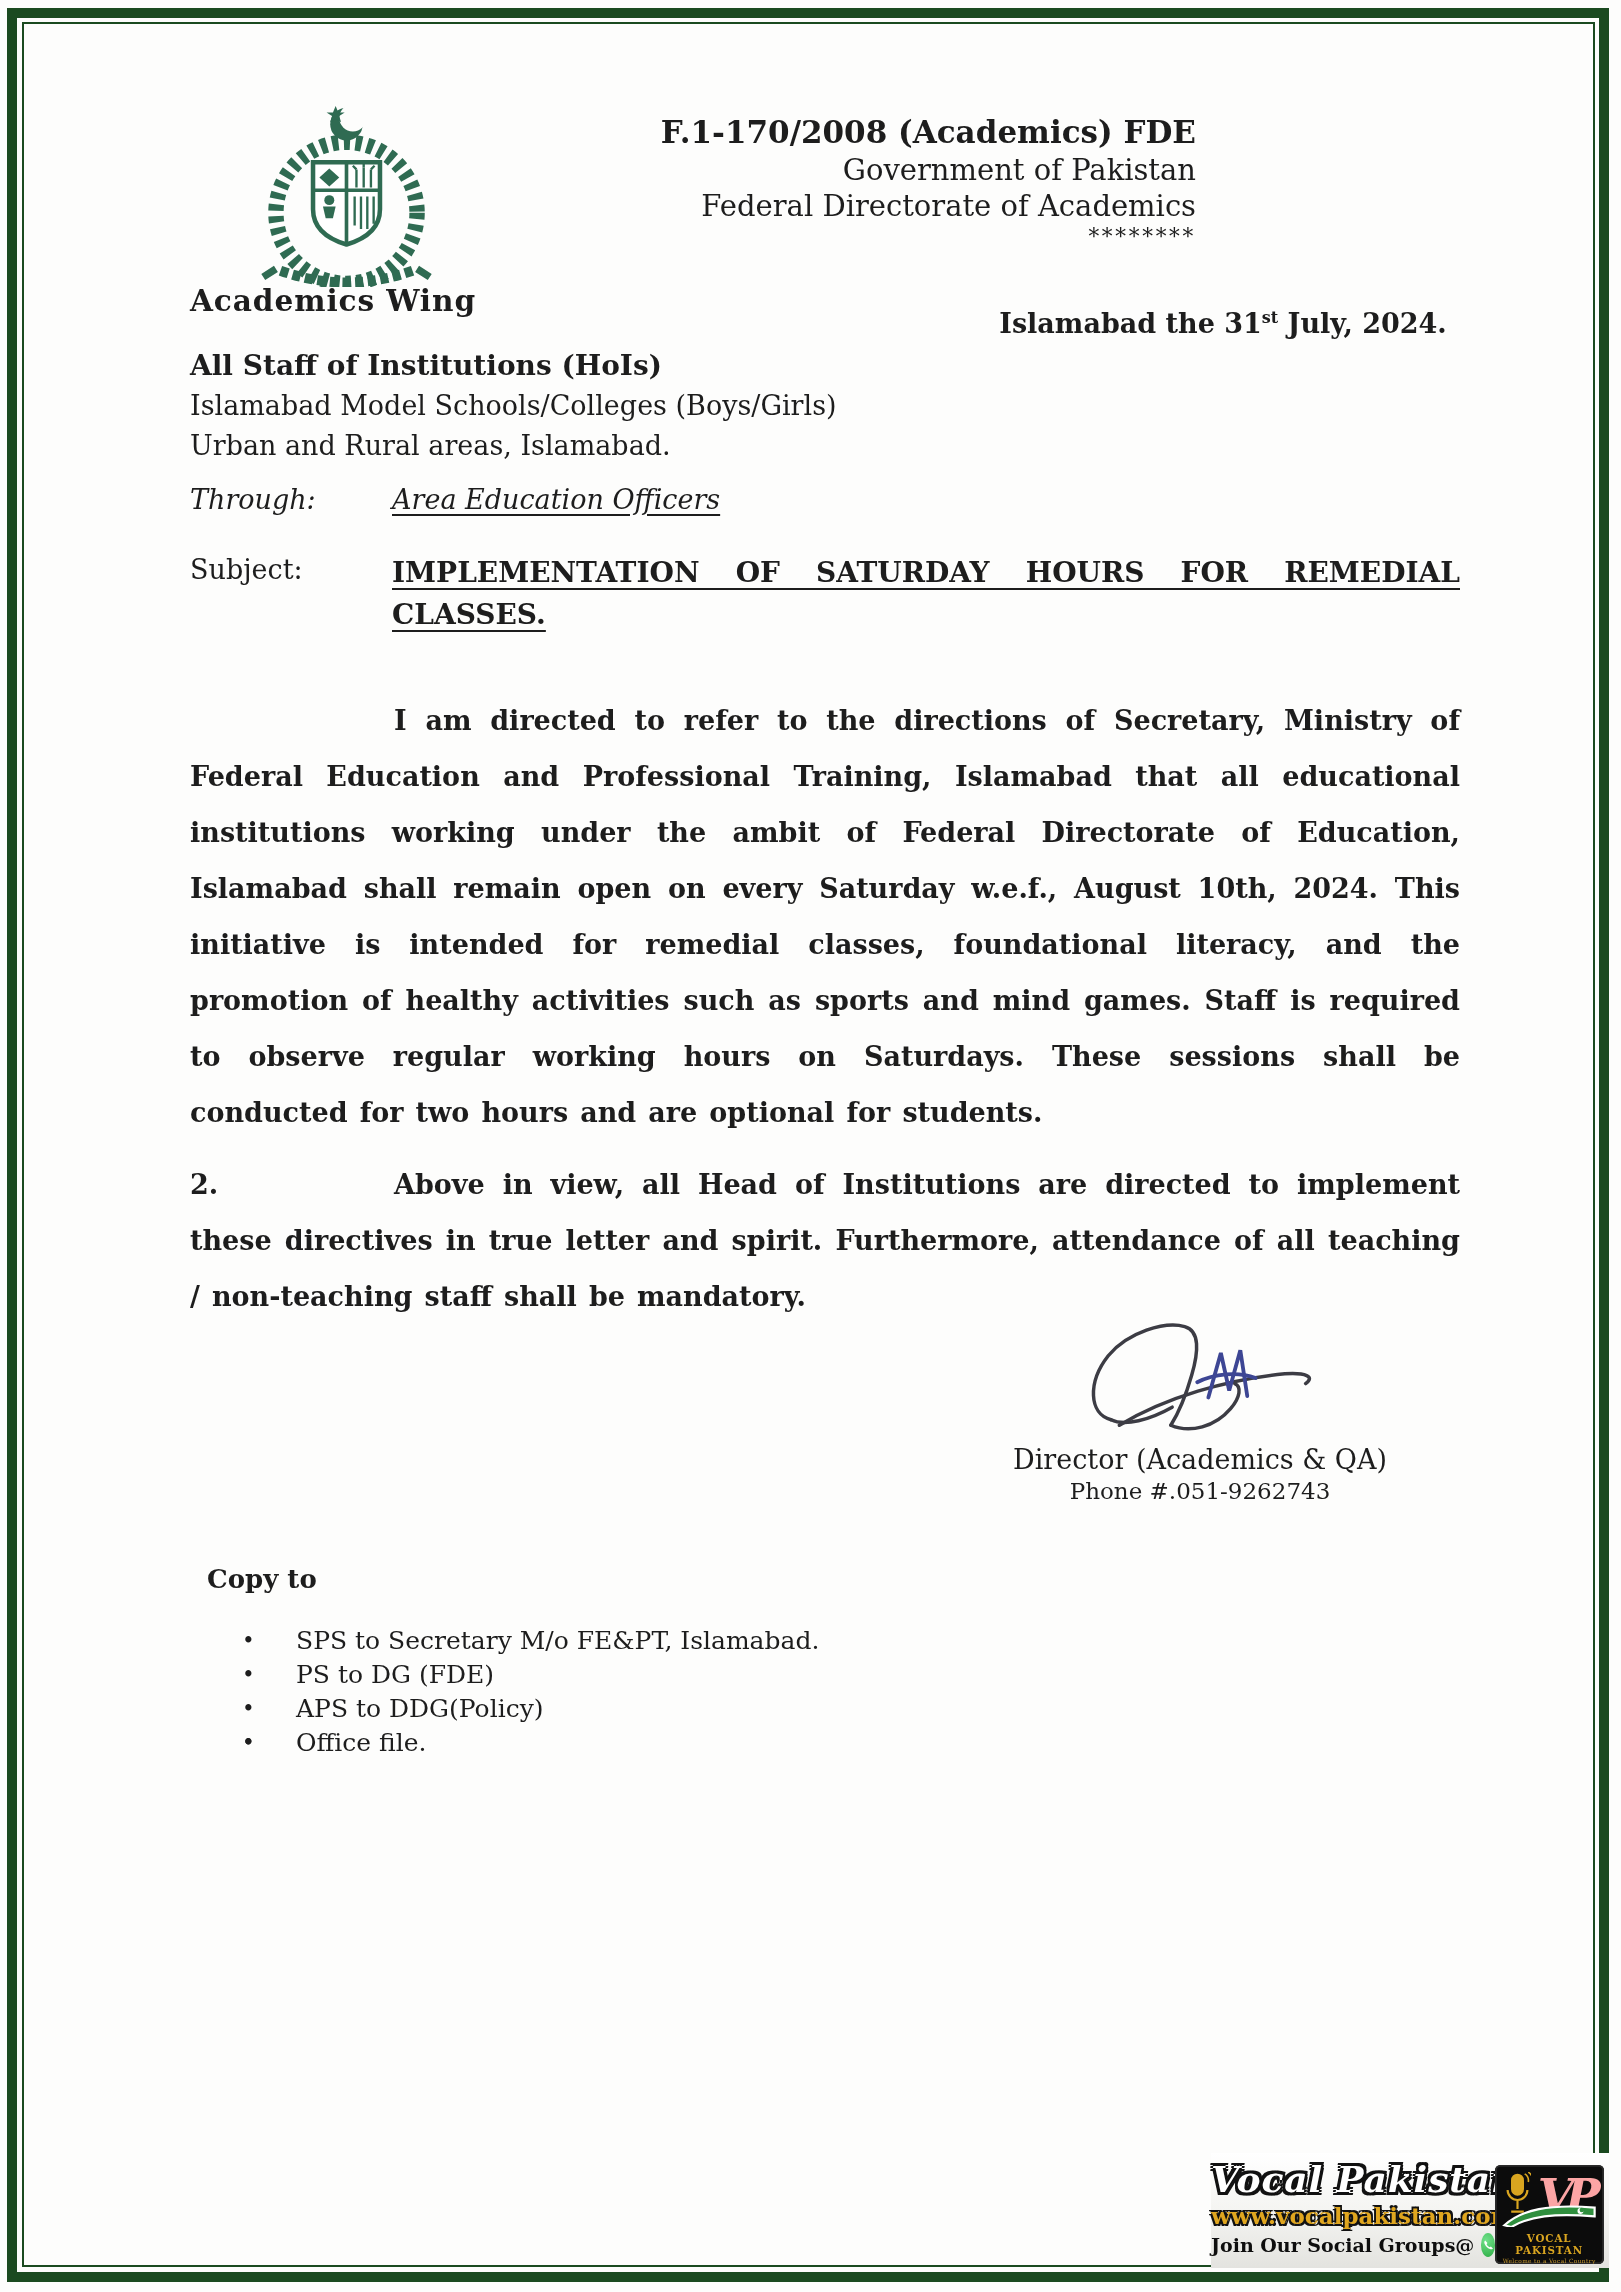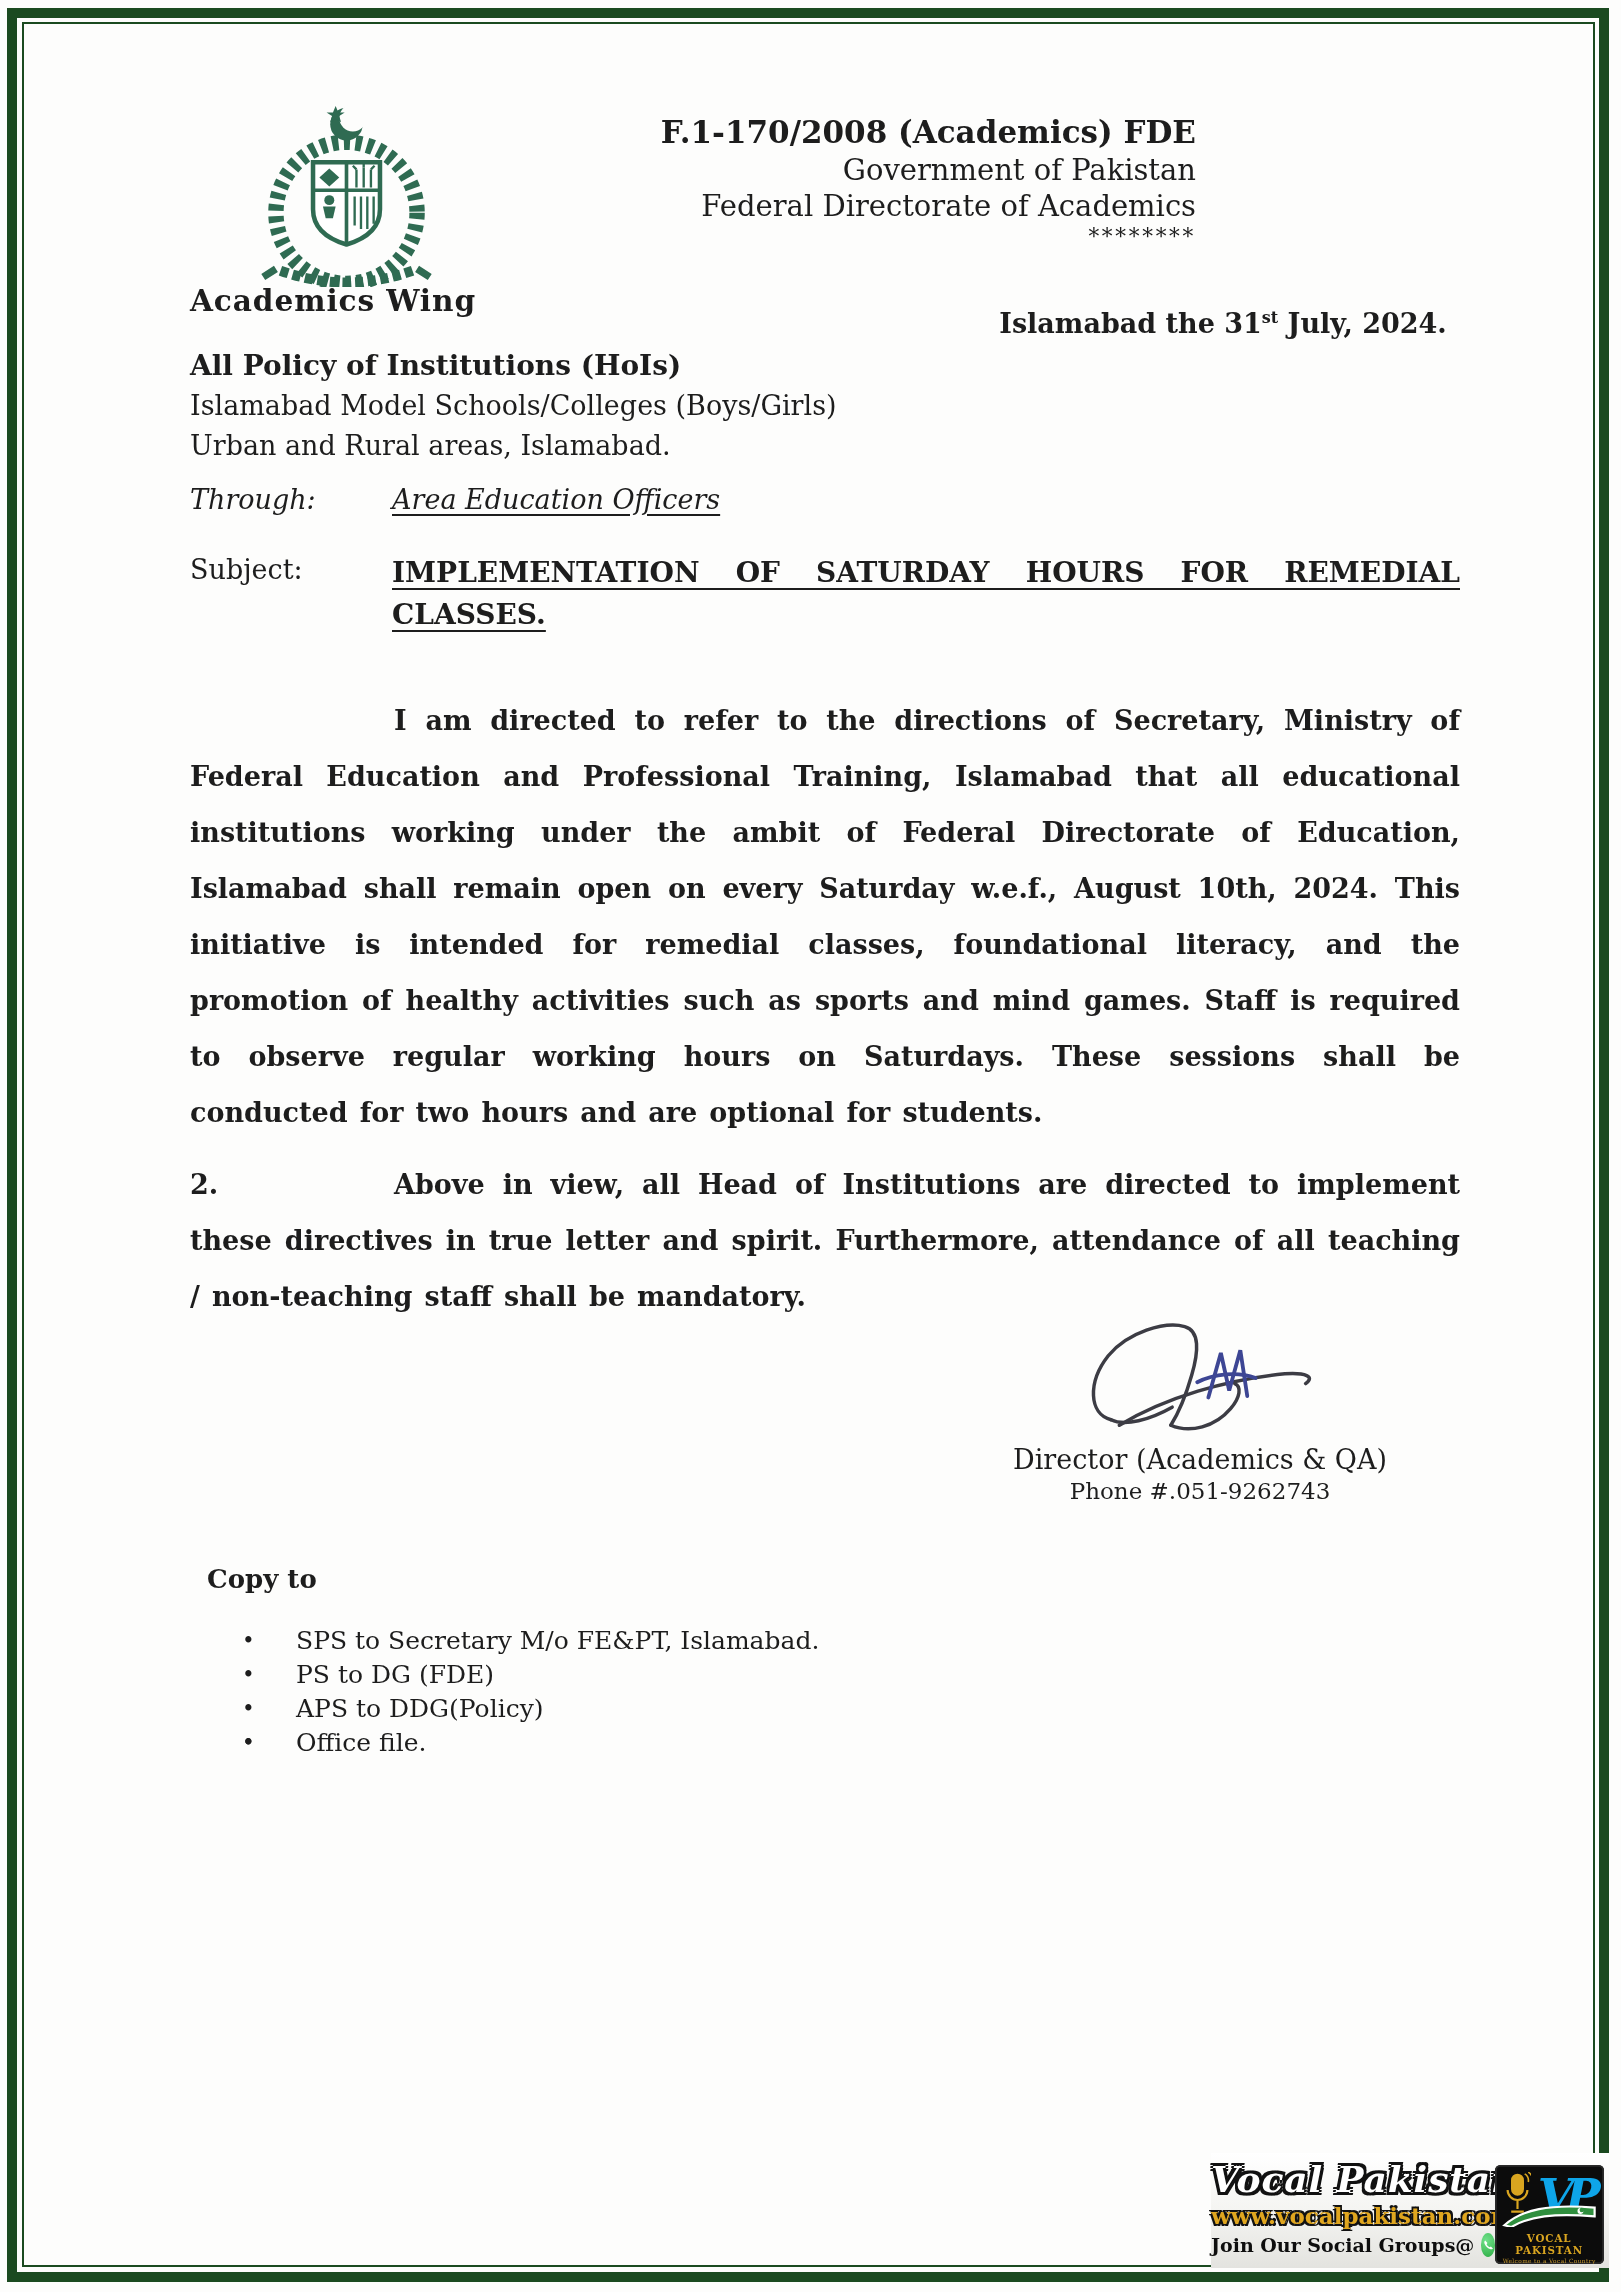--- a/index.html
+++ b/index.html
@@ -74,21 +74,21 @@
   .s-icon{width:24px;height:24px;border-radius:50%;display:flex;align-items:center;justify-content:center;}
   .s-wa{background:radial-gradient(circle at 35% 30%,#6fe08a,#2fae45);}
   .s-fb{background:radial-gradient(circle at 35% 30%,#6a85c6,#34508f);}
   .s-in{background:radial-gradient(circle at 35% 30%,#5aa4d8,#1f6aa5);}
   .s-glyph{color:#fff;font-size:14.3px;font-weight:bold;font-family:"DejaVu Sans","Liberation Sans",sans-serif;line-height:1;}
   .vp-logo{position:absolute;right:5.4px;top:11.6px;width:109px;height:99px;background:#0c0c0c;
     border-radius:5.4px;box-shadow:0 0 0 1.8px #2a2a2a inset;text-align:center;overflow:hidden;}
   .vp-top{position:relative;height:64px;}
   .vp-mic{position:absolute;left:9px;top:7.2px;width:27px;height:47px;}
   .vp-mono{position:absolute;left:36px;top:1.8px;width:68px;font-size:47px;font-weight:bold;
-    font-style:italic;color:#0ea5e9;letter-spacing:-9px;line-height:59px;}
+    font-style:italic;color:#fca5a5;letter-spacing:-9px;line-height:59px;}
   .vp-swoosh{position:absolute;left:7.2px;top:39px;width:95px;height:23px;}
   .vp-name{position:relative;font-size:10.3px;font-weight:bold;color:#d9a520;letter-spacing:0.9px;margin-top:3.6px;}
   .vp-tag{position:relative;font-size:5.8px;color:#c89a2e;margin-top:1.8px;letter-spacing:0.4px;}
 </style>
 </head>
 <body>
 
 <div class="page">
   <div class="border-outer"></div>
   <div class="border-inner"></div>
@@ -120,21 +120,21 @@
   <div class="head-center">
     <div class="head-ref">F.1-170/2008 (Academics) FDE</div>
     <div class="head-govt">Government of Pakistan</div>
     <div class="head-dir">Federal Directorate of Academics</div>
     <div class="head-stars">********</div>
   </div>
 
   <div class="date-line"><span>Islamabad the 31</span><sup>st</sup><span> July, 2024.</span></div>
 
   <div class="addressee">
-    <div class="addr-1">All Policy of Institutions (HoIs)</div>
+    <div class="addr-1">All Staff of Institutions (HoIs)</div>
     <div class="addr-2">Islamabad Model Schools/Colleges (Boys/Girls)</div>
     <div class="addr-3">Urban and Rural areas, Islamabad.</div>
   </div>
 
   <div class="through-row">
     <span class="through-label">Through:</span><span class="through-value">Area Education Officers</span>
   </div>
 
   <div class="subject-row">
     <span class="subject-label">Subject:</span>

